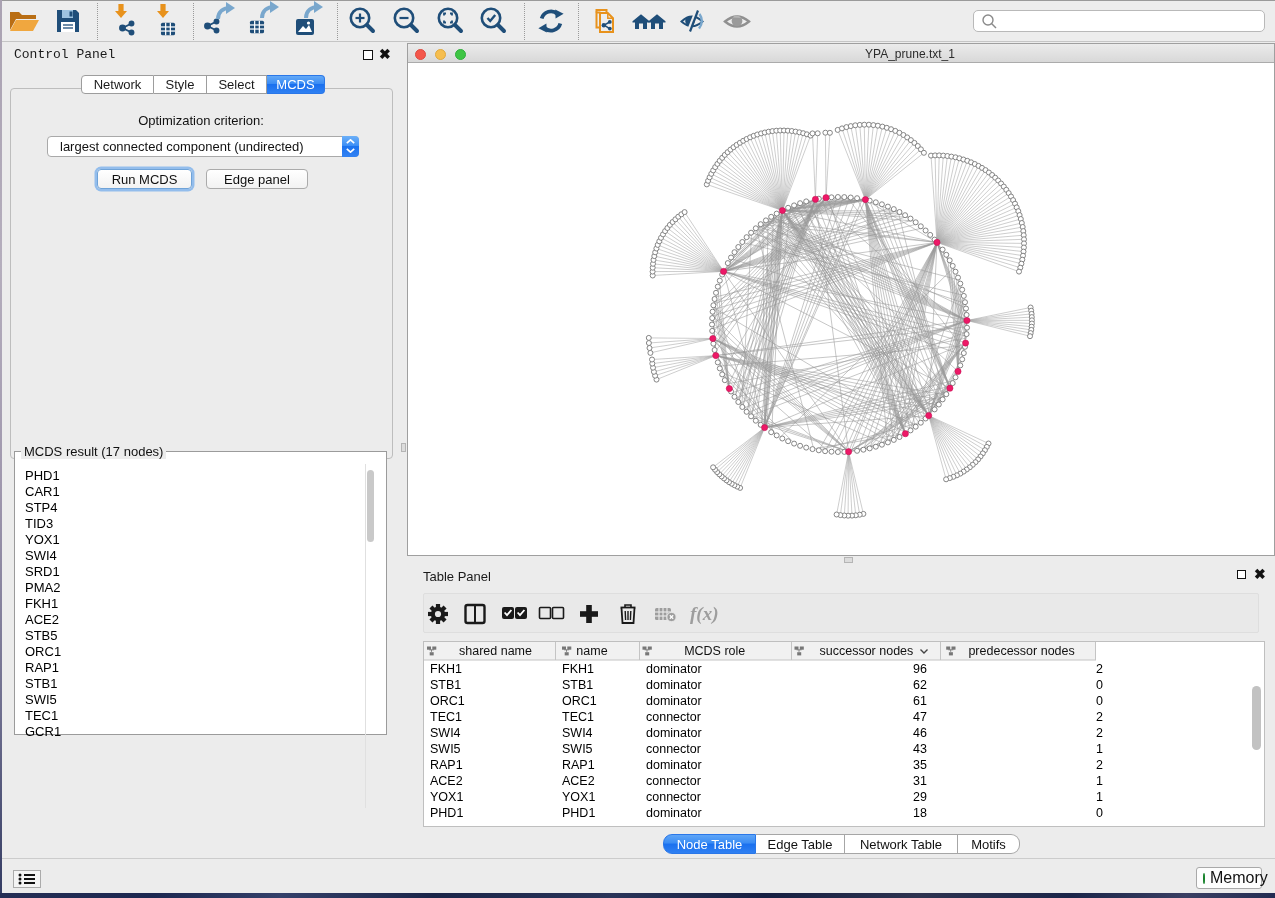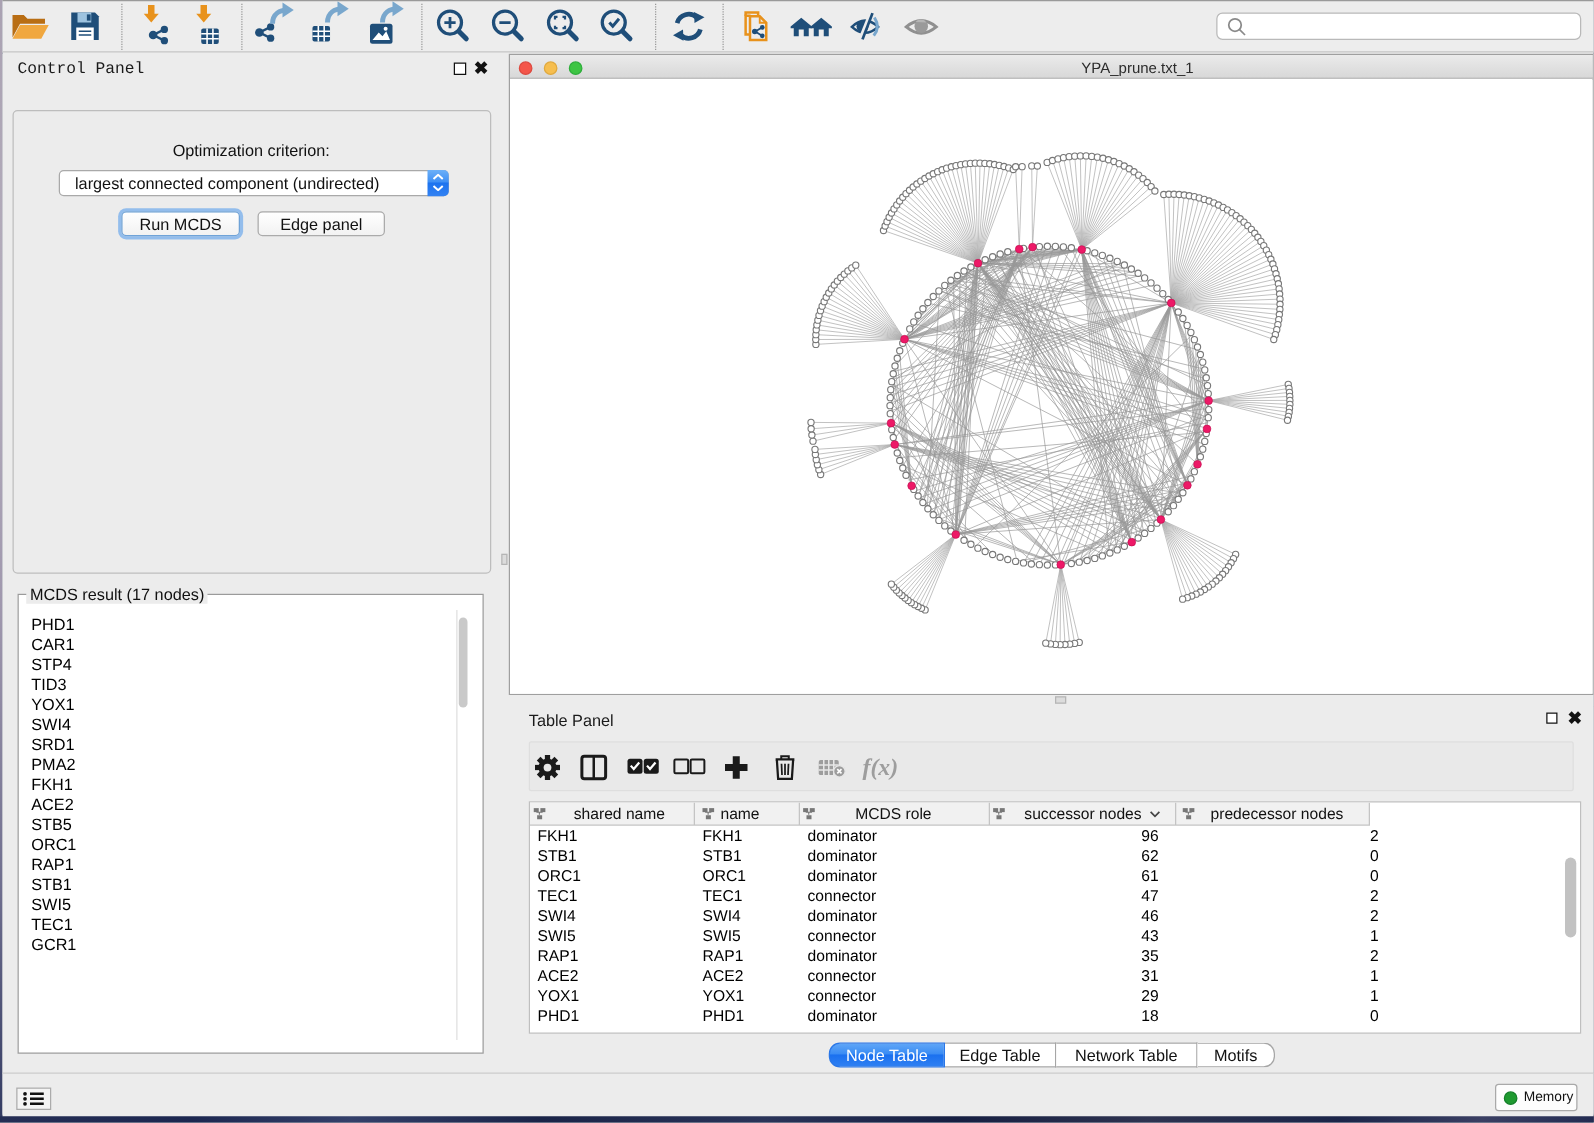--- a/index.html
+++ b/index.html
@@ -42,21 +42,21 @@
   #dropdown .step { position:absolute; right:-1px; top:-1px; width:17px; height:21px;
       border-radius:0 4px 4px 0;
       background:linear-gradient(180deg,#6cb0f8 0%,#3f90f5 45%,#1c73ef 50%,#3382f2 100%); }
   .chev { position:absolute; left:4px; width:9px; height:5px; }
   .btn { position:absolute; height:20px; background:linear-gradient(180deg,#ffffff,#f2f2f2);
       border:1px solid #ababab; border-radius:4px; font-size:13px; color:#111;
       display:flex; align-items:center; justify-content:center; }
   #runbtn { left:95px; top:126px; width:95px; box-shadow:0 0 0 2.5px #93bdec; border-color:#6fa3d8; }
   #closebtn { left:204px; top:126px; width:102px; }
   
-  #fs { position:absolute; left:12px; top:432px; width:373px; height:368px;
+  #fs { position:absolute; left:12px; top:408px; width:373px; height:284px;
         border:1px solid #9b9b9b; background:#fff;padding-left:33px; }
   #fs .legend { position:absolute; left:6px; top:-8px; background:#ececec;
        font-size:13px; color:#111; padding:0 3px; }
   #fslist { position:absolute; left:10px; top:16px; font-size:13px; color:#000; line-height:16px; }
   #fssb { position:absolute; right:12px; top:12px; width:9px; height:344px;
        border-left:1px solid #e0e0e0; }
   #fssb .thumb { position:absolute; left:1px; top:6px; width:7px; height:72px;
        background:#c9c9c9; border-radius:4px; }
   
   #vdiv { position:absolute; left:398px; top:43px; width:7px; height:815px; background:#ececec; }
@@ -93,21 +93,21 @@
   .seg.last { border-radius:0 9px 9px 0; }
   .seg.sel { background:linear-gradient(180deg,#5ea5f7 0%,#3a8cf4 45%,#1a70ef 50%,#2f80f2 100%);
       color:#fff; border-color:#2a77e8; }
   
   #status { position:absolute; left:0; top:858px; width:1273px; height:35px;
       background:#ececec; border-top:1px solid #cccccc; }
   #listbtn { position:absolute; left:11px; top:11px; width:28px; height:18px;
       background:#f4f4f4; border:1px solid #ababab; }
   #membtn { position:absolute; right:13px; top:8px; width:66px; height:22px;
       background:#fdfdfd; border:1px solid #a9a9a9; border-radius:3px;
-      font-size:11px; color:#111; display:flex; align-items:center; }
+      font-size:16px; color:#111; display:flex; align-items:center; }
   #membtn .dot { width:11px; height:11px; border-radius:50%; background:#1f9a30;
       margin:0 5px 0 6px; border:1px solid #15802a; }
 </style>
 </head>
 <body>
 <div id="deskbottom"></div>
 <div id="deskleft"></div>
 <div id="win">
   <div id="toolbar">
     <svg width="1275" height="42" viewBox="0 0 1275 42" style="position:absolute;left:-2px;top:0">
@@ -260,20 +260,26 @@
     </div>
   </div>
 
   <div id="cp">
     <div id="cphead">
       <div class="t">Control Panel</div>
       <div class="floatbtn" style="left:361px"></div>
       <div class="closex" style="left:377px">✖</div>
     </div>
     <div id="cpbox"></div>
+    <div class="tabs" style="left:79px; top:32px;">
+      <div class="tab first" style="width:73px">Network</div>
+      <div class="tab" style="width:53px">Style</div>
+      <div class="tab" style="width:60px">Select</div>
+      <div class="tab sel last" style="width:58px">MCDS</div>
+    </div>
     <div id="optlabel">Optimization criterion:</div>
     <div id="dropdown">
       <div class="txt">largest connected component (undirected)</div>
       <div class="step">
         <svg class="chev" style="top:3px" viewBox="0 0 9 5">
             <path d="M0.8 4.2 L4.5 0.8 L8.2 4.2" fill="none" stroke="#fff" stroke-width="1.6"></path>
           </svg>
         <svg class="chev" style="top:12px" viewBox="0 0 9 5">
             <path d="M0.8 0.8 L4.5 4.2 L8.2 0.8" fill="none" stroke="#fff" stroke-width="1.6"></path>
           </svg>

